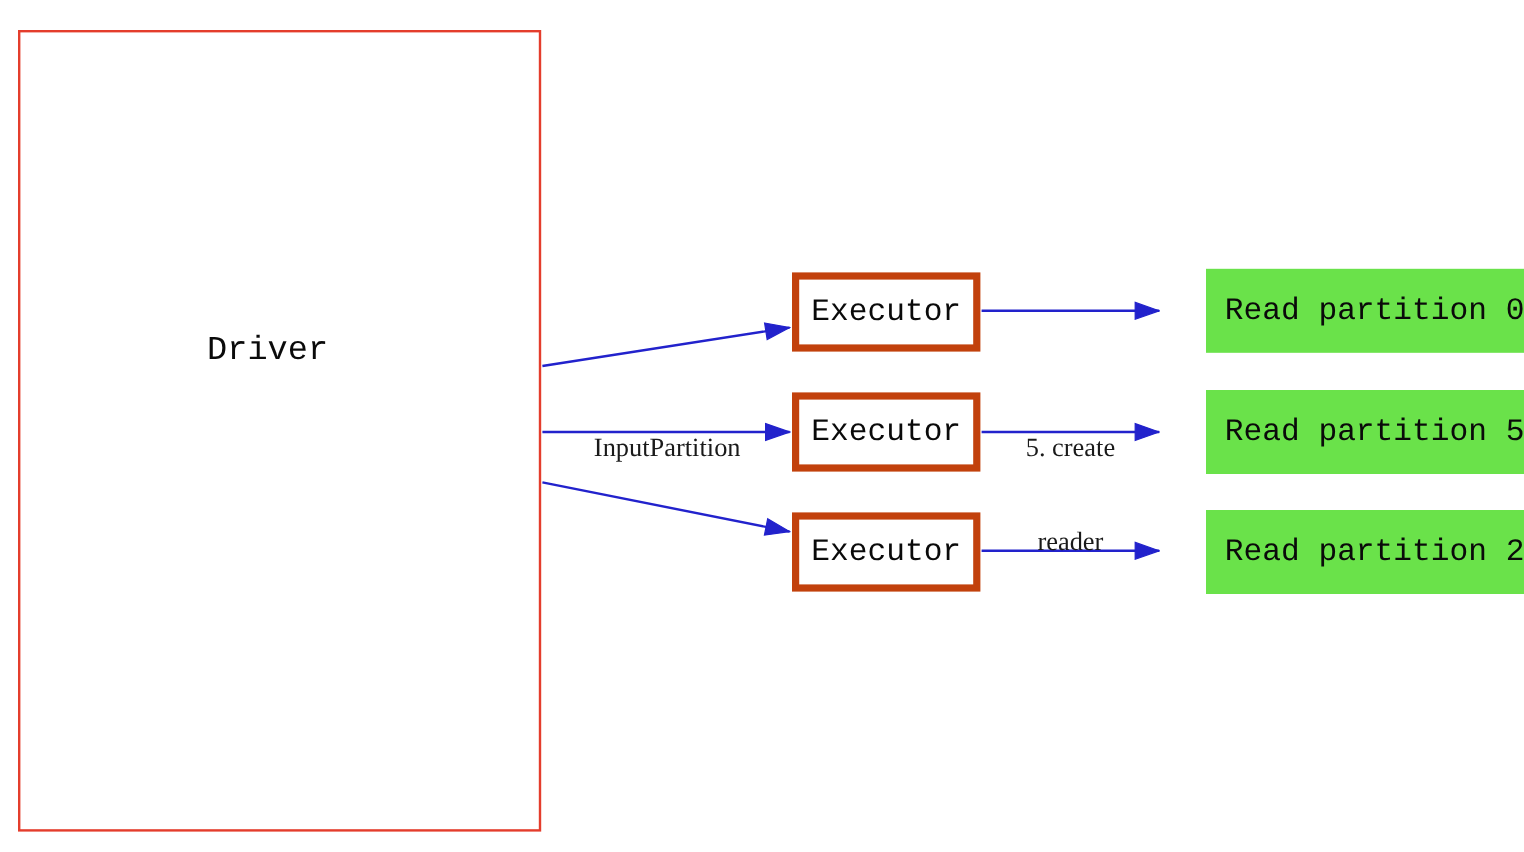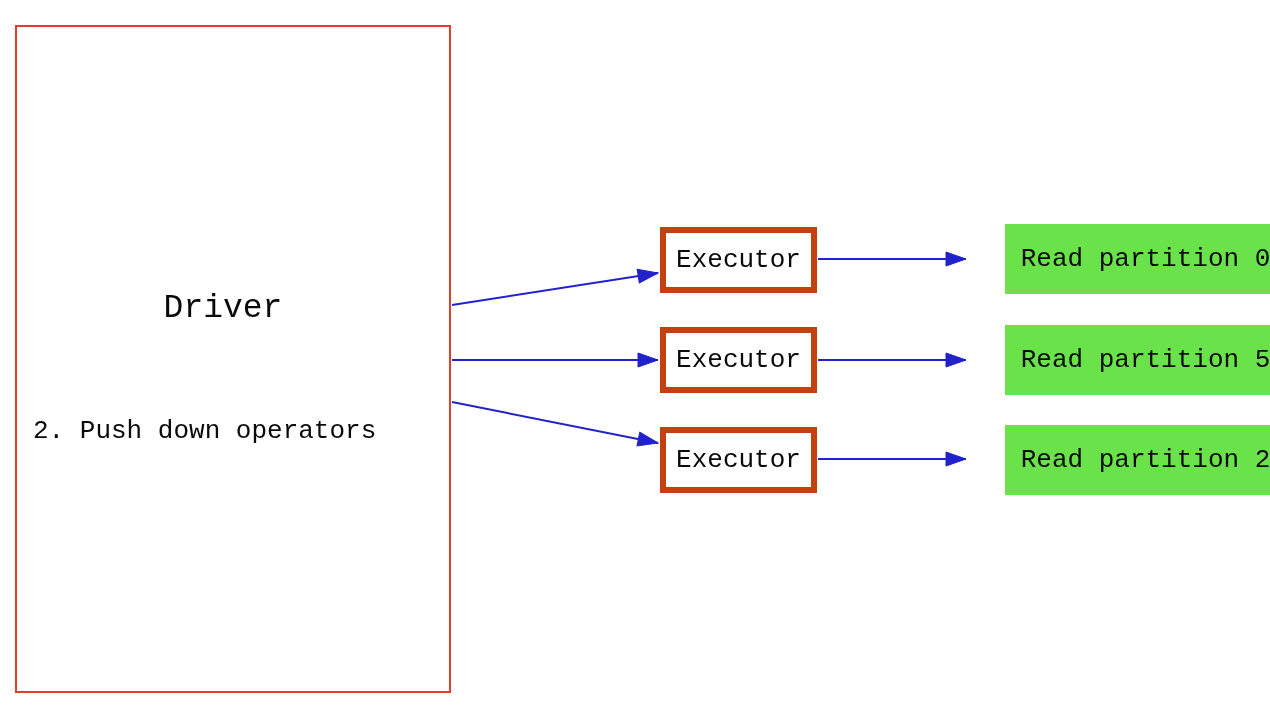--- a/index.html
+++ b/index.html
@@ -26,24 +26,24 @@
   .driver-box {
     position: absolute;
     left: 15px; top: 25px;
     width: 436px; height: 668px;
     border: 2px solid #e43d2c;
     box-sizing: border-box;
     background: #ffffff;
   }
   .driver-title {
     position: absolute;
-    left: 15px; top: 296px;
+    left: 15px; top: 280px;
     width: 416px;
     text-align: center;
-    font-size: 33px;
+    font-size: 28px;
     line-height: 26px;
     white-space: pre;
   }
   .driver-steps {
     position: absolute;
     left: 33px; top: 366px;
     font-size: 26px;
     line-height: 26px;
     white-space: pre;
   }
@@ -109,21 +109,20 @@
     <line x1="452" y1="402" x2="658" y2="443" stroke="#2222cc" stroke-width="2" marker-end="url(#arrowhead)"></line>
 
     <line x1="818" y1="259" x2="966" y2="259" stroke="#2222cc" stroke-width="2" marker-end="url(#arrowhead)"></line>
     <line x1="818" y1="360" x2="966" y2="360" stroke="#2222cc" stroke-width="2" marker-end="url(#arrowhead)"></line>
     <line x1="818" y1="459" x2="966" y2="459" stroke="#2222cc" stroke-width="2" marker-end="url(#arrowhead)"></line>
   </svg>
 
   <div class="driver-box"></div>
   <div class="driver-title">Driver</div>
   <div class="driver-steps">
-    <div>2. Push down operators</div>
   </div>
 
   <div class="exec-box exec-0">
     <span>Executor</span>
   </div>
   <div class="exec-box exec-1">
     <span>Executor</span>
   </div>
   <div class="exec-box exec-2">
     <span>Executor</span>
@@ -133,15 +132,20 @@
     <span>Read partition 0</span>
   </div>
   <div class="partition-box part-1">
     <span>Read partition 5</span>
   </div>
   <div class="partition-box part-2">
     <span>Read partition 2</span>
   </div>
 
   <div class="arrow-label label-serialize">
+    <div>InputPartition</div>
+  </div>
+  <div class="arrow-label label-reader">
+    <div>5. create</div>
+    <div>reader</div>
   </div>
 
 </div>
 
 </body></html>

